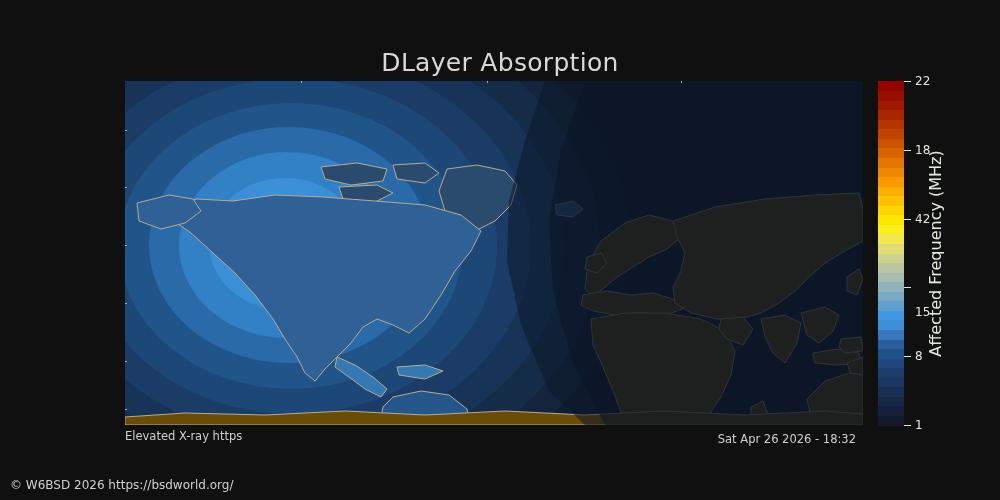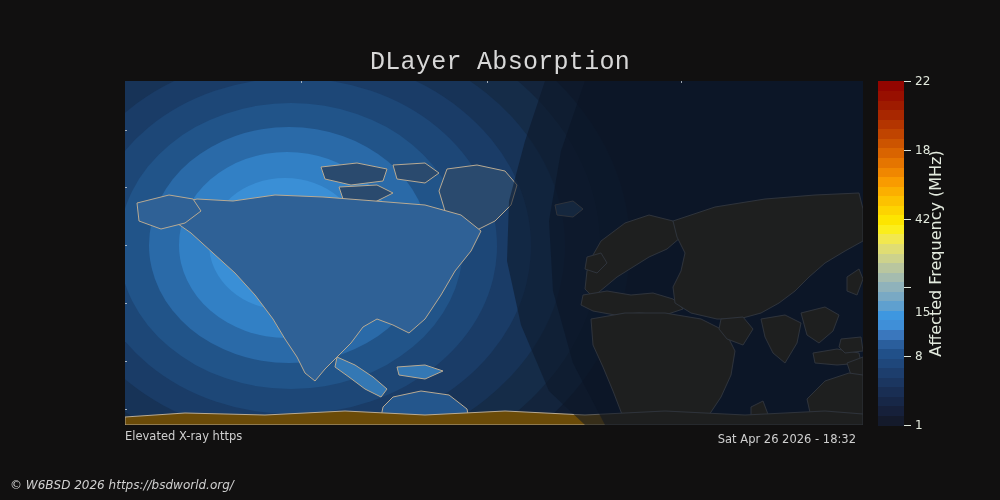--- a/index.html
+++ b/index.html
@@ -8,21 +8,20 @@
     font-family:"DejaVu Sans","Liberation Sans",sans-serif;
     background:#111010;
   }
   #stage{position:absolute;inset:0;width:1000px;height:500px;}
 
   
   #title{
     position:absolute;left:0;top:48px;width:1000px;
     text-align:center;color:#d8d8d8;font-size:25px;letter-spacing:.3px;
     font-weight:400;
-    font-family:Liberation Mono, monospace;
   }
 
   
   #map-wrap{
     position:absolute;left:125px;top:81px;width:738px;height:344px;
     overflow:hidden;background:#0d1726;
   }
   #map-svg{position:absolute;left:0;top:0;width:738px;height:344px;display:block;}
 
   
@@ -31,21 +30,21 @@
     opacity:.75;}
   .grid-v{position:absolute;top:0;height:344px;width:1px;
     background-image:linear-gradient(to bottom,#cfd6dd 0 2px,transparent 2px 4px);
     opacity:.75;}
 
   
   #notes{position:absolute;left:125px;top:429px;color:#cfcfcf;font-size:11.5px;line-height:15px;}
   #stamp{position:absolute;right:144px;top:432px;color:#cfcfcf;font-size:11.5px;}
 
   
-  #footer{position:absolute;left:10px;top:478px;color:#d0d0d0;font-size:12px;font-style:italic;}
+  #footer{position:absolute;left:10px;top:478px;color:#d0d0d0;font-size:12px;}
 
   
   #cbar-wrap{position:absolute;left:878px;top:81px;width:26px;height:344px;}
   #cbar{position:absolute;inset:0;width:26px;height:344px;}
   .cb-seg{position:absolute;left:0;width:26px;}
   .cb-tick{position:absolute;left:26px;width:7px;height:1px;background:#dfe8dd;}
   .cb-lab{position:absolute;left:37px;color:#e3eade;font-size:12px;
     transform:translateY(-50%);white-space:nowrap;}
   #cb-axis-label{
     position:absolute;left:922px;top:81px;height:344px;width:26px;

